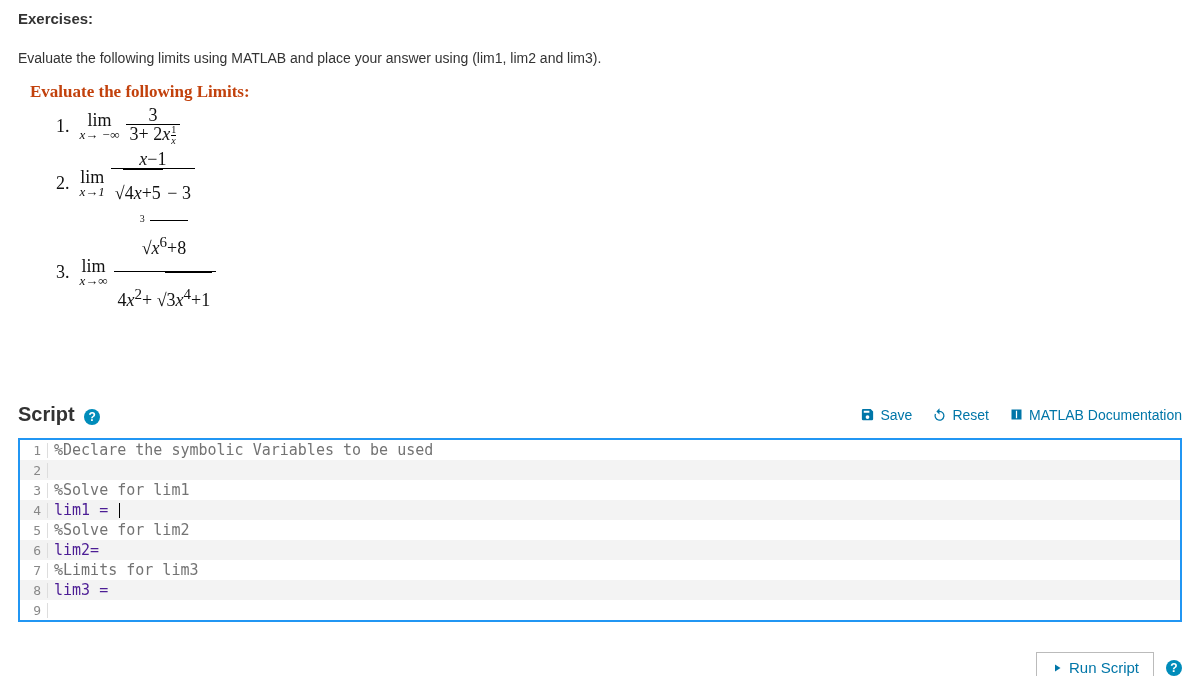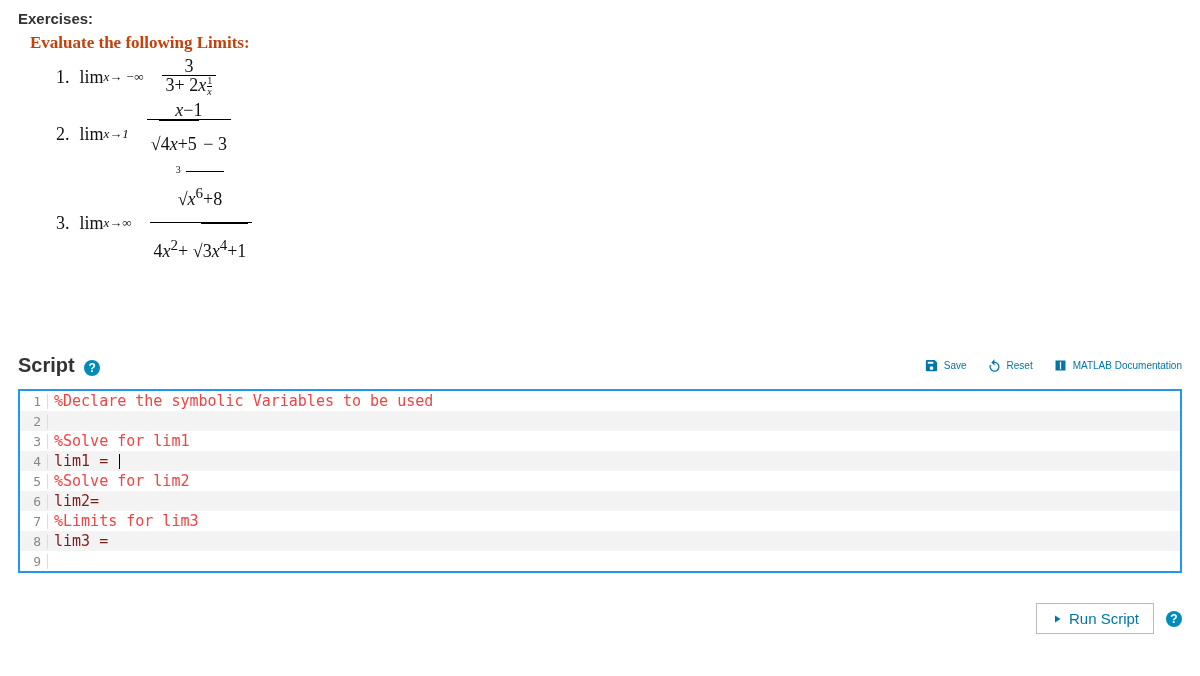--- a/index.html
+++ b/index.html
@@ -5,63 +5,64 @@
   * { box-sizing: border-box; }
   body {
     margin: 0;
     padding: 10px 18px;
     font-family: Arial, Helvetica, sans-serif;
     font-size: 14px;
     color: #333;
     background: #fff;
     width: 1200px;
   }
-  .exercises-title { font-weight: bold; font-size: 15px; margin-bottom: 6px; }
+  .exercises-title { font-weight: bold; font-size: 15px; margin-bottom: 23px; }
   .exercises-desc { margin-bottom: 16px; }
   .eval-title { font-weight: bold; font-size: 17px; margin: 6px 0 2px 12px; font-family: Georgia, 'Times New Roman', serif; color:#c2410c; }
   .math-block { font-family: Georgia, 'Times New Roman', serif; font-size:18px; color:#111; margin-left:38px; line-height:1; }
   .item { display:flex; align-items:center; margin:4px 0; }
   .num { margin-right:10px; }
-  .lim { display:inline-flex; align-items:center; margin-right:18px; font-family: Georgia, 'Times New Roman', serif; }
+  .lim { display:inline-flex; flex-direction:column; align-items:center; margin-right:6px; font-family: Georgia, 'Times New Roman', serif; }
   .lim .top { font-size:18px; }
   .lim .bot { font-size:13px; margin-top:-1px; font-style: italic; }
   .frac { display:inline-flex; flex-direction:column; align-items:center; vertical-align:middle; }
   .frac .fn { padding: 0 4px; }
   .frac .fd { border-top:1.2px solid #000; padding:0 4px; }
   .supfrac { display:inline-flex; flex-direction:column; font-size:10px; vertical-align:super; line-height:1; margin-left:1px;}
   .supfrac .sd { border-top:1px solid #000; }
   .sqrt { position:relative; display:inline-block; }
   .sqrt::before { content:"√"; }
   .sqrt .rad { border-top:1.2px solid #000; padding:14px 2px; display:inline-block; margin-left:-2px; }
   .cbrt { display:inline-block; position:relative; }
   .cbrt .deg { font-size:10px; position:absolute; left:-2px; top:-6px; }
   .section-row { display:flex; align-items:center; margin-top:80px; margin-bottom:12px; }
   .script-title { font-weight:bold; font-size:20px; flex:0 0 auto; }
   .help-badge { display:inline-flex; width:16px; height:16px; border-radius:50%; background:#008cba; color:#fff; font-size:12px; font-weight:bold; align-items:center; justify-content:center; margin-left:4px; }
-  .toolbar { margin-left:auto; display:flex; gap:20px; align-items:flex-end; color:#0076a8; font-size:10px; }
+  .toolbar { margin-left:auto; display:flex; gap:20px; align-items:flex-end; color:#0076a8; font-size:14px; }
   .toolbar .tb { display:flex; align-items:center; gap:5px; cursor:pointer; }
   .toolbar svg { width:15px; height:15px; flex:0 0 auto; }
   .editor { border:2px solid #2196F3; width:100%; font-family: 'Consolas','Menlo',monospace; font-size:15px; }
   .editor .row { display:flex; min-height:20px; align-items:center; }
   .editor .row.alt { background:#f3f3f3; }
   .gutter { width:28px; text-align:right; color:#888; padding-right:6px; border-right:1px solid #ddd; font-size:13px; user-select:none; }
   .code { padding-left:6px; white-space:pre; }
-  .c-comment { color:#ef4444; }
-  .c-plain { color:#7f1d1d; }
+  .c-comment { color:#737373; }
+  .c-plain { color:#4c1d95; }
   .cursor { display:inline-block; width:1px; height:15px; background:#000; vertical-align:middle; margin-left:2px; }
   .footer { display:flex; justify-content:flex-end; align-items:center; gap:8px; margin-top:30px; }
   .run-btn { border:1px solid #bbb; background:#fff; color:#0076a8; padding:6px 14px; font-size:15px; display:flex; align-items:center; gap:6px; cursor:pointer; }
   .run-btn svg { width:12px; height:12px; }
   i.mi { font-style: italic; }
 </style>
 </head>
 <body>
 
 <div>
   <div class="exercises-title">Exercises:</div>
+  <div class="exercises-desc">Evaluate the following limits using MATLAB and place your answer using (lim1, lim2 and lim3).</div>
 </div>
 
 <div class="eval-title">Evaluate the following Limits:</div>
 
 <div class="math-block">
 
   <div class="item">
     <span class="num">1.</span>
     <span class="lim">
       <span class="top">lim</span>

